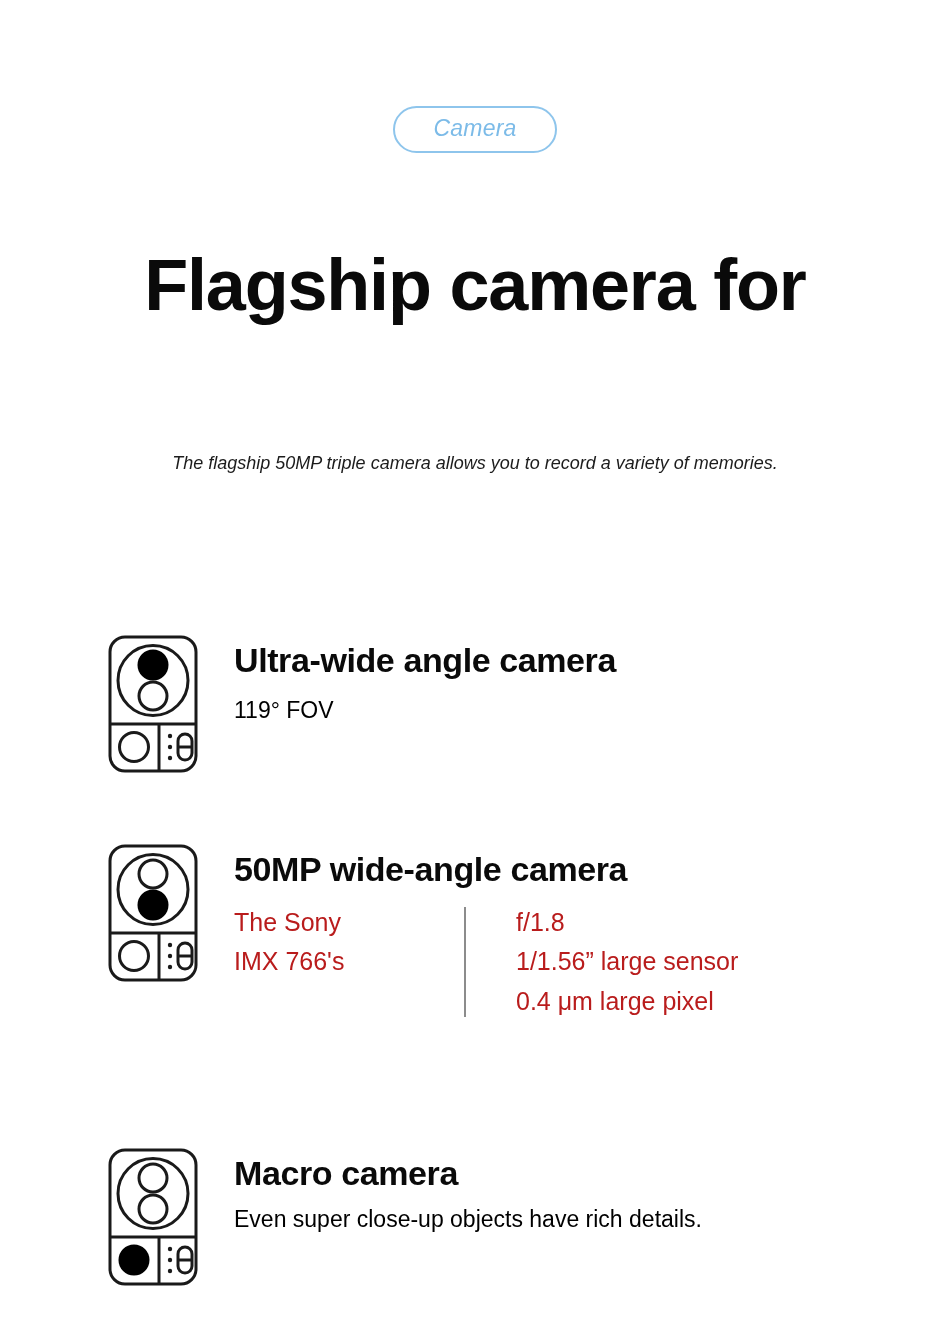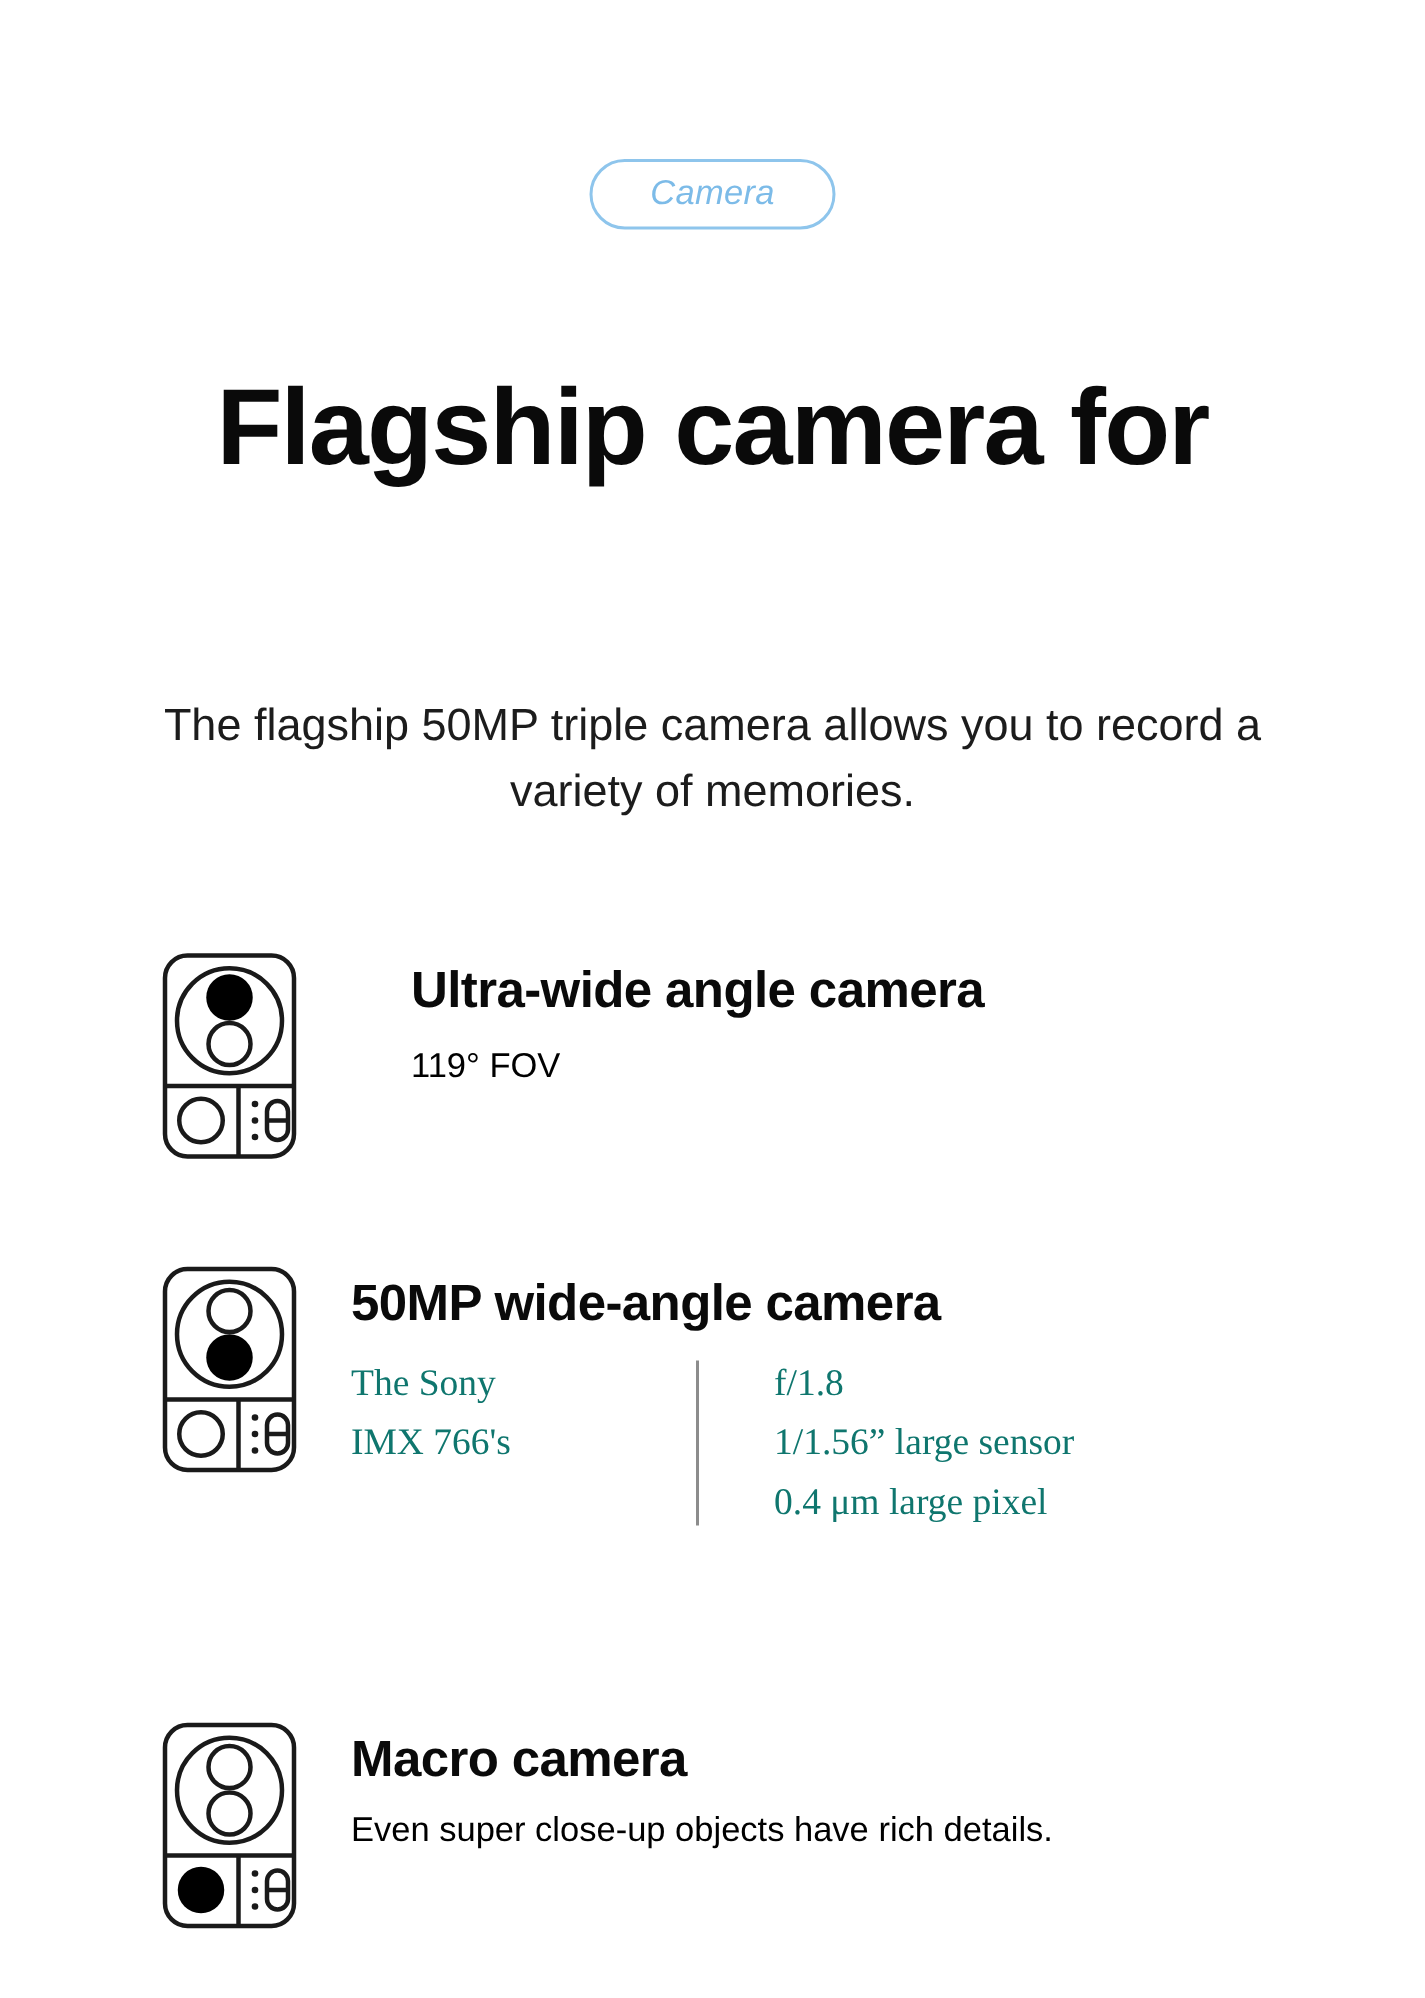--- a/index.html
+++ b/index.html
@@ -55,35 +55,36 @@
   }
   .headline .l2 { display: block; }
 
   
   .subtitle {
     position: absolute;
     top: 432px;
     left: 75px;
     width: 800px;
     text-align: center;
-    font-size: 30px;
+    font-size: 18px;
     line-height: 1.48;
     color: #1c1c1c;
     font-weight: normal;
+    font-style: italic;
   }
 
   
   .feature {
     position: absolute;
     left: 108px;
     width: 800px;
     display: flex;
     align-items: flex-start;
   }
-  #feature-0 { top: 635px; gap: 40px; }
+  #feature-0 { top: 635px; }
   #feature-1 { top: 844px; justify-content: flex-end; }
   #feature-2 { top: 1148px; }
 
   .feature-icon {
     flex: 0 0 auto;
     width: 90px;
     height: 138px;
     margin-right: 36px;
   }
   .feature-body {
@@ -108,23 +109,22 @@
   }
 
   
   .spec-cols {
     display: flex;
     align-items: stretch;
   }
   .spec-col {
     font-size: 25px;
     line-height: 1.58;
-    color: #0f766e;
+    color: #b91c1c;
     white-space: nowrap;
-    font-family: Liberation Serif, serif;
   }
   .spec-col-left { width: 230px; }
   .spec-divider {
     width: 2px;
     background: #8c8c8c;
     margin: 4px 50px 4px 0;
     flex: 0 0 auto;
   }
   .spec-line { display: block; }
 

